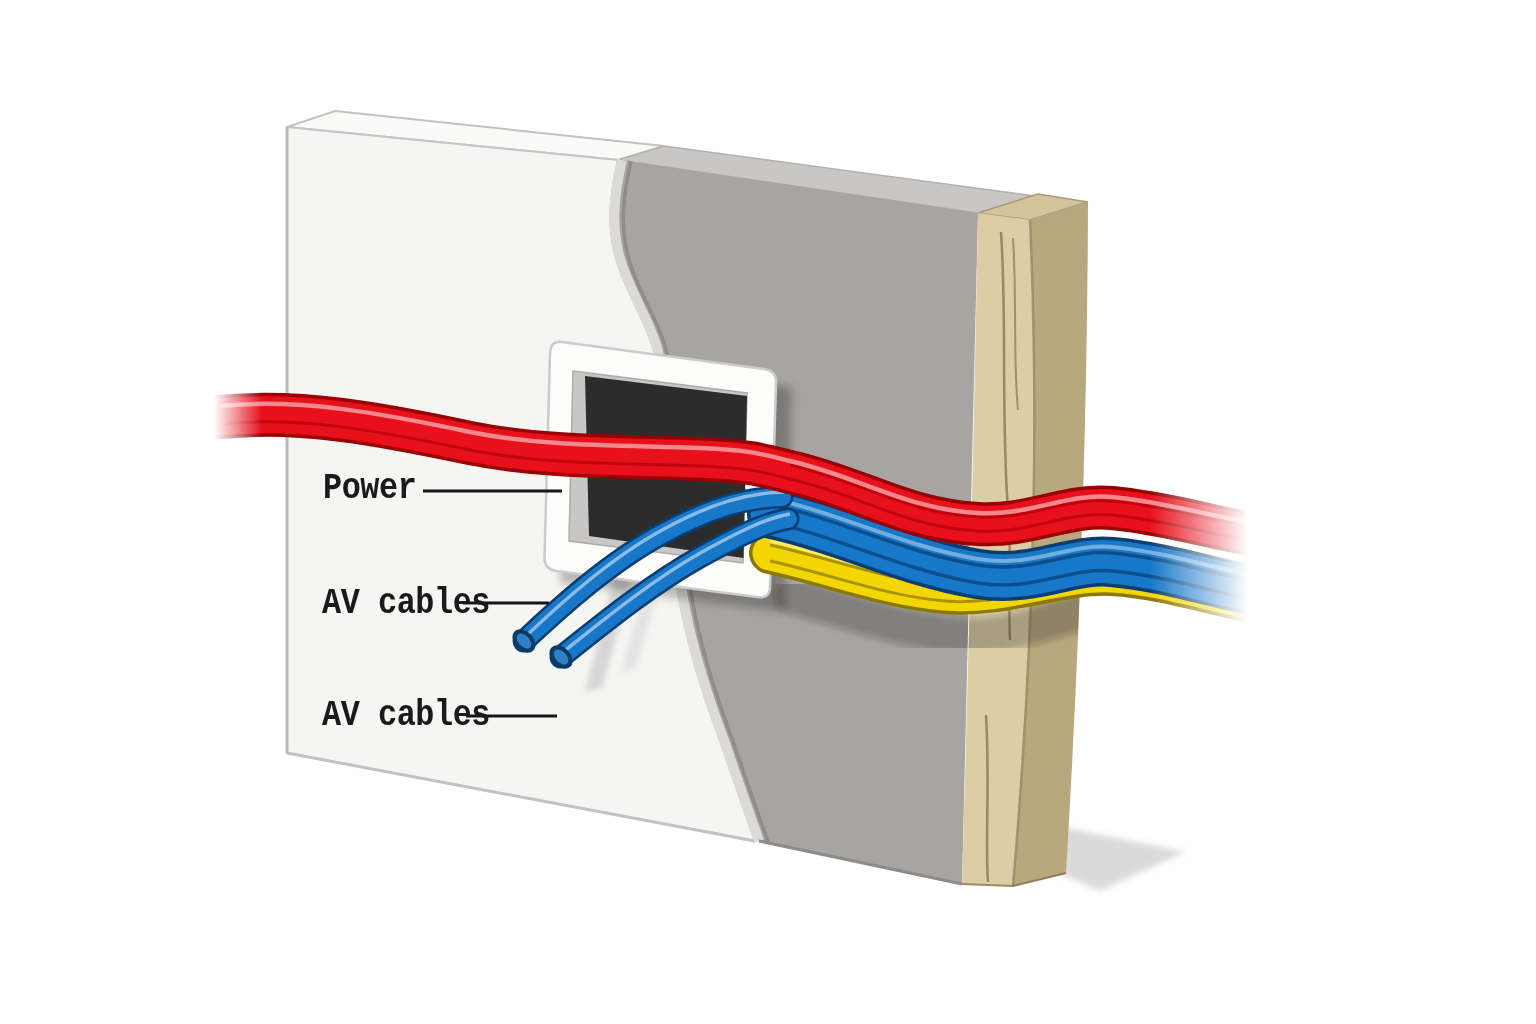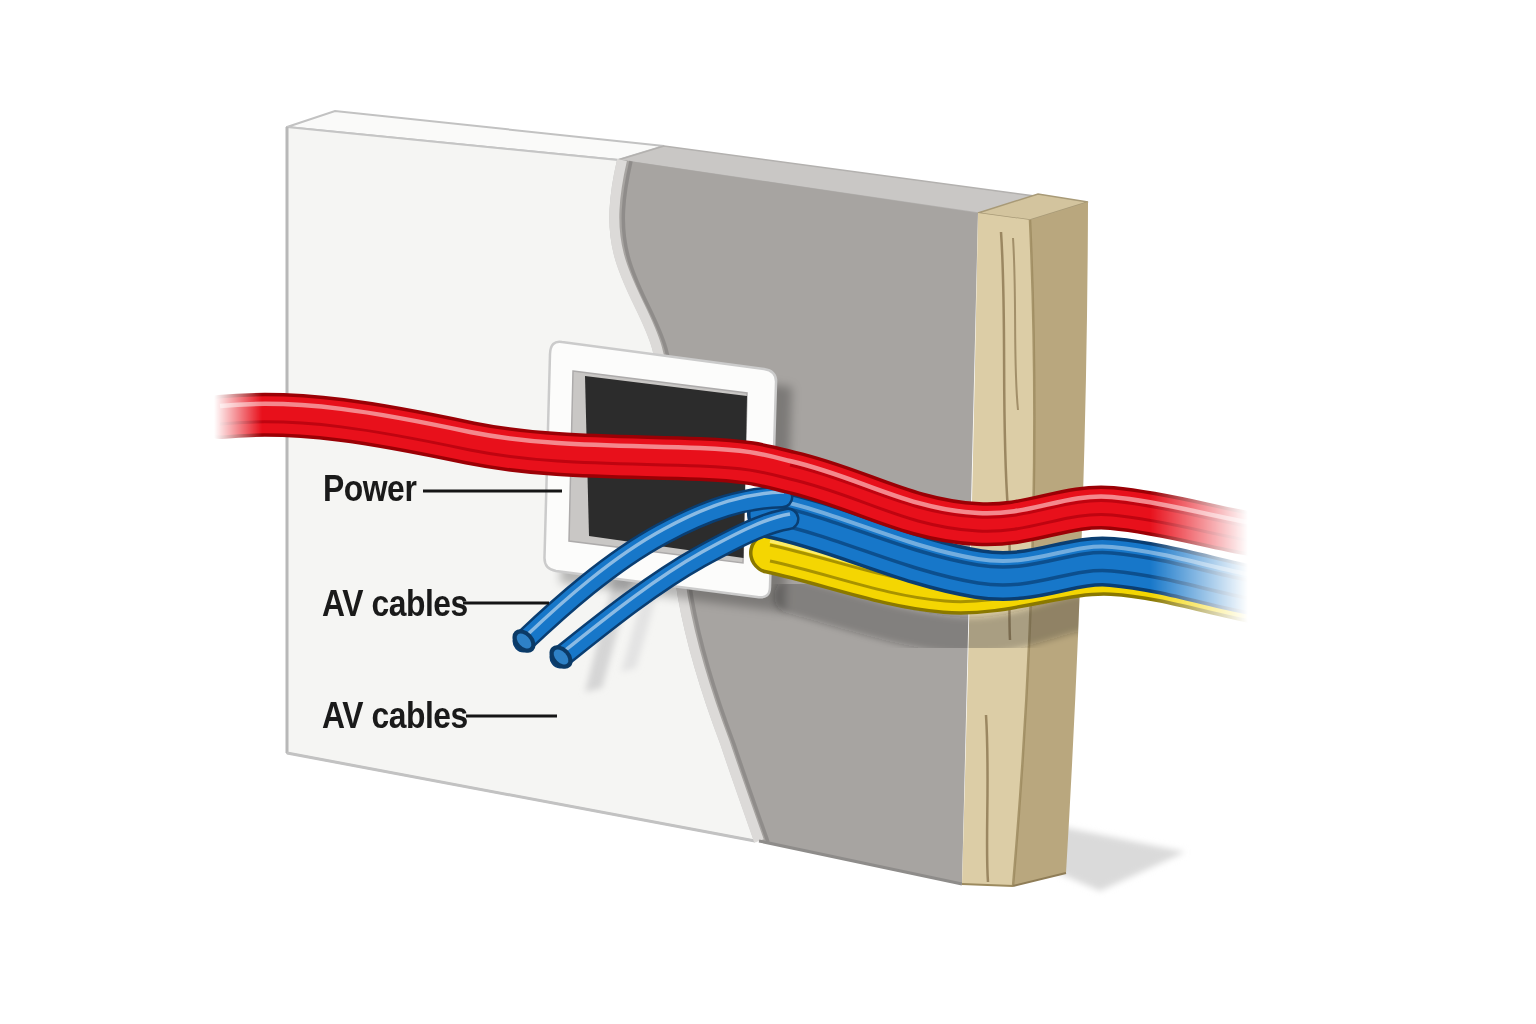--- a/index.html
+++ b/index.html
@@ -1,17 +1,17 @@
 <!DOCTYPE html>
 <html><head>
 <meta charset="utf-8">
 <style>
   html,body{margin:0;padding:0;background:#ffffff;}
   .stage{position:relative;width:1536px;height:1024px;overflow:hidden;background:#ffffff;
-         font-family:Liberation Sans, sans-serif;}
+         font-family:Liberation Mono, monospace;}
   .stage svg{position:absolute;left:0;top:0;}
   .label{position:absolute;font-weight:700;font-size:37px;line-height:1;color:#1a1a1a;
          letter-spacing:-0.5px;transform:scaleX(.86);transform-origin:left top;white-space:nowrap;}
 </style>
 </head>
 <body>
 
 <div class="stage">
 
 <svg width="1536" height="1024" viewBox="0 0 1536 1024">

